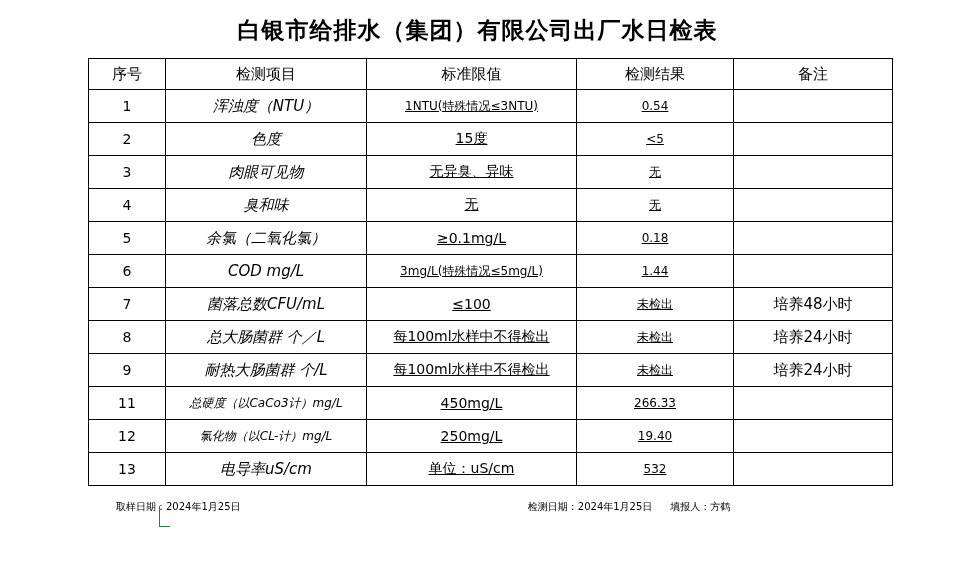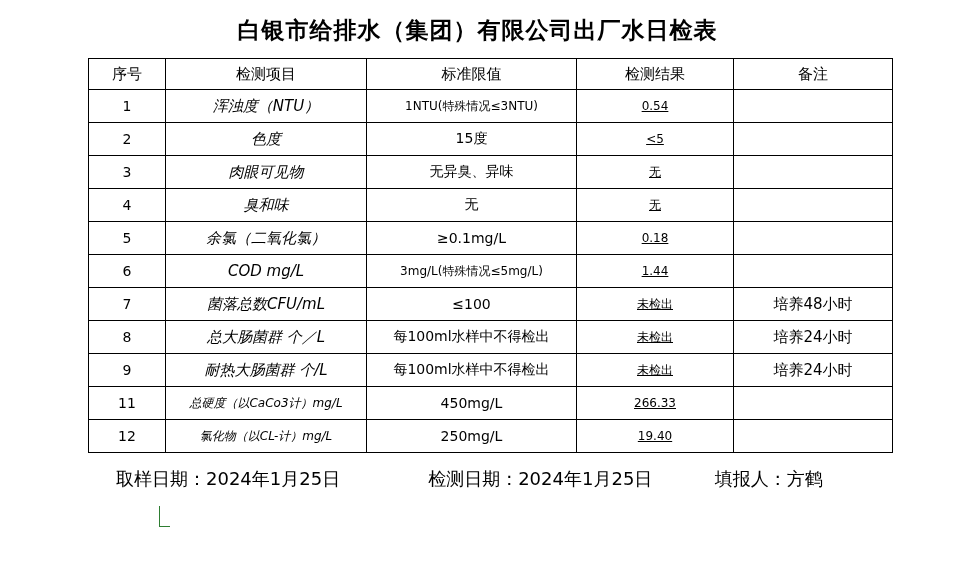--- a/index.html
+++ b/index.html
@@ -52,38 +52,38 @@
     height: 30px;
     font-size: 15px;
   }
   .c-no     { width: 72px; }
   .c-item   { width: 196px; }
   .c-limit  { width: 205px; }
   .c-result { width: 152px; border-radius: 8px; }
   .c-remark { width: 154px; }
 
   .cell-item { font-size: 15px; font-style: italic; }
-  .cell-limit { font-size: 14px; }
+  .cell-limit { font-size: 14px; text-decoration: underline; }
   .cell-result { font-size: 12px; text-decoration: underline; }
   .cell-remark { font-size: 15px; }
   .cell-no { font-size: 14px; }
 
   .mono-sm { font-size: 12px; }
 
   .footer {
     display: flex;
     padding: 0 88px;
     box-sizing: border-box;
     margin-top: 14px;
-    font-size: 18px;
+    font-size: 10px;
     font-family: "DejaVu Sans", "Liberation Sans", sans-serif;
   }
   .footer .f1 { width: 300px; text-align: left; padding-left: 28px; }
   .footer .f2 { width: 270px; text-align: right; }
-  .footer .f3 { width: 209px; text-align: center; padding-left: 18px; }
+  .footer .f3 { width: 209px; text-align: left; padding-left: 18px; }
 
   .mark {
     position: absolute;
     left: 159px;
     top: 506px;
     width: 10px;
     height: 20px;
     border-left: 1px solid #2e7d32;
     border-bottom: 1px solid #2e7d32;
     pointer-events: none;
@@ -178,20 +178,27 @@
           <td class="cell-result">266.33</td>
           <td class="cell-remark"></td>
         </tr>
         <tr>
           <td class="cell-no">12</td>
           <td class="cell-item mono-sm">氯化物（以CL-计）mg/L</td>
           <td class="cell-limit">250mg/L</td>
           <td class="cell-result">19.40</td>
           <td class="cell-remark"></td>
         </tr>
+        <tr>
+          <td class="cell-no">13</td>
+          <td class="cell-item">电导率uS/cm</td>
+          <td class="cell-limit">单位：uS/cm</td>
+          <td class="cell-result">532</td>
+          <td class="cell-remark"></td>
+        </tr>
       </tbody>
     </table>
   </div>
 
   <div class="footer">
     <div class="f1">取样日期：2024年1月25日</div>
     <div class="f2">检测日期：2024年1月25日</div>
     <div class="f3">填报人：方鹤</div>
   </div>
 

